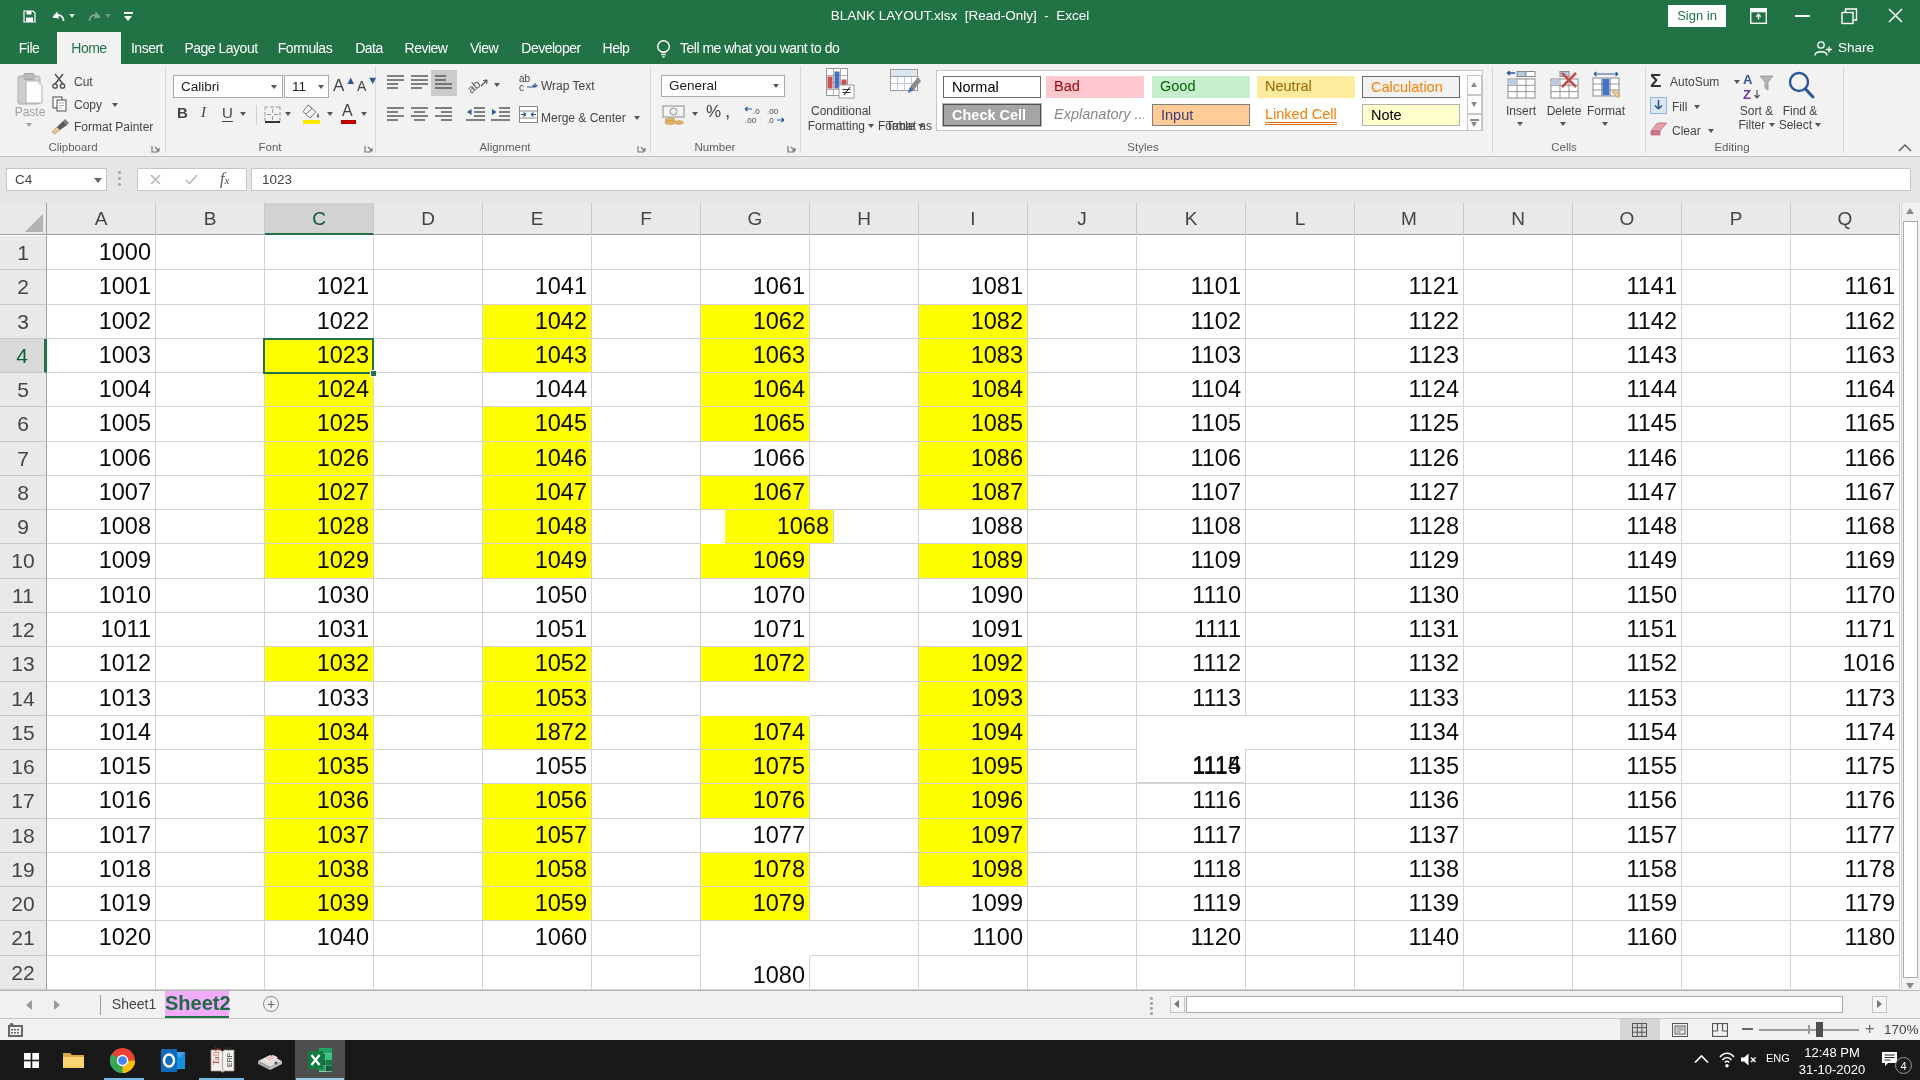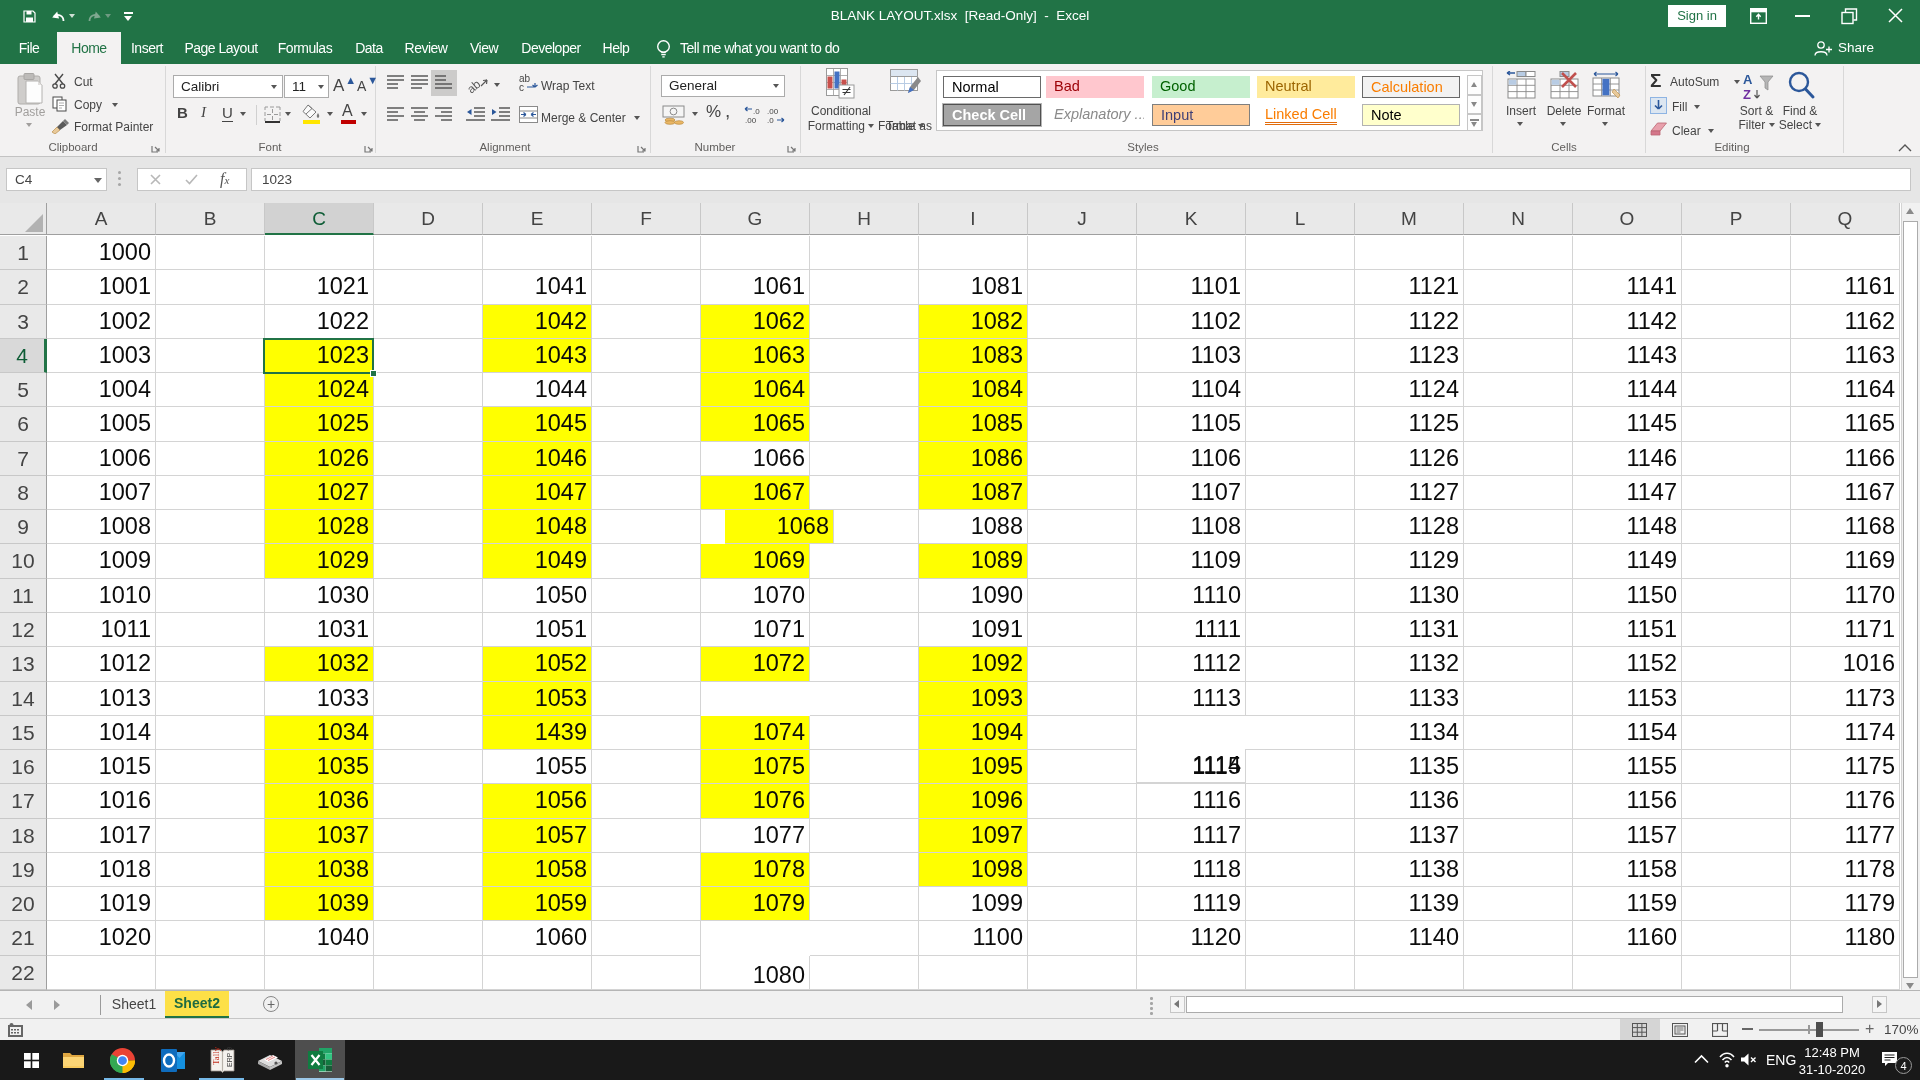--- a/index.html
+++ b/index.html
@@ -635,21 +635,21 @@
 <div class="ab cell" style="left:1246px;top:479px;width:109px;height:34px;line-height:32px;"></div>
 <div class="ab cell" style="left:1355px;top:479px;width:109px;height:34px;line-height:32px;">1133</div>
 <div class="ab cell" style="left:1464px;top:479px;width:109px;height:34px;line-height:32px;"></div>
 <div class="ab cell" style="left:1573px;top:479px;width:109px;height:34px;line-height:32px;">1153</div>
 <div class="ab cell" style="left:1682px;top:479px;width:109px;height:34px;line-height:32px;"></div>
 <div class="ab cell" style="left:1791px;top:479px;width:109px;height:34px;line-height:32px;">1173</div>
 <div class="ab cell" style="left:47px;top:513px;width:109px;height:34px;line-height:32px;">1014</div>
 <div class="ab cell" style="left:156px;top:513px;width:109px;height:34px;line-height:32px;"></div>
 <div class="ab cell yel" style="left:265px;top:513px;width:109px;height:34px;line-height:32px;">1034</div>
 <div class="ab cell" style="left:374px;top:513px;width:109px;height:34px;line-height:32px;"></div>
-<div class="ab cell yel" style="left:483px;top:513px;width:109px;height:34px;line-height:32px;">1439</div>
+<div class="ab cell yel" style="left:483px;top:513px;width:109px;height:34px;line-height:32px;">1872</div>
 <div class="ab cell" style="left:592px;top:513px;width:109px;height:34px;line-height:32px;"></div>
 <div class="ab cell yel" style="left:701px;top:513px;width:109px;height:34px;line-height:32px;">1074</div>
 <div class="ab cell" style="left:810px;top:513px;width:109px;height:34px;line-height:32px;"></div>
 <div class="ab cell yel" style="left:919px;top:513px;width:109px;height:34px;line-height:32px;">1094</div>
 <div class="ab cell" style="left:1028px;top:513px;width:109px;height:34px;line-height:32px;"></div>
 <div class="ab cell" style="left:1137px;top:513px;width:109px;height:34px;line-height:32px;margin-top:33px;">1114</div>
 <div class="ab cell" style="left:1246px;top:513px;width:109px;height:34px;line-height:32px;"></div>
 <div class="ab cell" style="left:1355px;top:513px;width:109px;height:34px;line-height:32px;">1134</div>
 <div class="ab cell" style="left:1464px;top:513px;width:109px;height:34px;line-height:32px;"></div>
 <div class="ab cell" style="left:1573px;top:513px;width:109px;height:34px;line-height:32px;">1154</div>
@@ -780,21 +780,21 @@
 <div class="ab" style="left:1902px;top:0;width:17px;height:17px;background:#f1f1f1;"></div>
 <div class="ab tri" style="left:1906px;top:5px;border-left:4.5px solid transparent;border-right:4.5px solid transparent;border-bottom:6px solid #8a8a8a;"></div>
 <div class="ab" style="left:1903px;top:18px;width:15px;height:757px;background:#fff;border:1px solid #ababab;"></div>
 <div class="ab tri" style="left:1906px;top:780px;border-left:4.5px solid transparent;border-right:4.5px solid transparent;border-top:6px solid #8a8a8a;"></div>
 </div>
 <div id="sheetbar" class="ab">
 <div class="ab tri" style="left:26px;top:9px;border-top:5px solid transparent;border-bottom:5px solid transparent;border-right:6px solid #9a9a9a;"></div>
 <div class="ab tri" style="left:54px;top:9px;border-top:5px solid transparent;border-bottom:5px solid transparent;border-left:6px solid #9a9a9a;"></div>
 <div class="ab" style="left:100px;top:4px;width:1px;height:20px;background:#9a9a9a;"></div>
 <div class="ab" style="left:104px;top:0;width:60px;height:27px;color:#444;font-size:14px;text-align:center;line-height:26px;">Sheet1</div>
-<div class="ab" style="left:165px;top:0;width:64px;height:27px;background:#fde047;border-bottom:2px solid #217346;color:#1e6b41;font-size:14px;font-weight:bold;text-align:center;line-height:25px;">Sheet2</div>
+<div class="ab" style="left:165px;top:0;width:64px;height:27px;background:#f0abfc;border-bottom:2px solid #217346;color:#1e6b41;font-size:20px;font-weight:bold;text-align:center;line-height:25px;">Sheet2</div>
 <div class="ab" style="left:263px;top:5px;width:16px;height:16px;border:1px solid #888;border-radius:50%;color:#666;font-size:14px;line-height:14px;text-align:center;">+</div>
 <div class="ab" style="left:1150px;top:6px;width:2.5px;height:2.5px;background:#a6a6a6;border-radius:50%;box-shadow:0 5px 0 #a6a6a6,0 10px 0 #a6a6a6,0 15px 0 #a6a6a6;"></div>
 <div class="ab" style="left:1170px;top:5px;width:15px;height:17px;background:#f5f5f5;border:1px solid #c6c6c6;"></div>
 <div class="ab tri" style="left:1174px;top:9px;border-top:4px solid transparent;border-bottom:4px solid transparent;border-right:5px solid #777;"></div>
 <div class="ab" style="left:1186px;top:5px;width:657px;height:17px;background:#fff;border:1px solid #ababab;"></div>
 <div class="ab" style="left:1872px;top:5px;width:15px;height:17px;background:#f5f5f5;border:1px solid #c6c6c6;"></div>
 <div class="ab tri" style="left:1877px;top:9px;border-top:4px solid transparent;border-bottom:4px solid transparent;border-left:5px solid #777;"></div>
 </div>
 <div id="status" class="ab">
 <svg class="ab" style="left:8px;top:4px" width="17" height="14" viewBox="0 0 17 14">
@@ -896,21 +896,21 @@
 <svg class="ab" style="left:1718px;top:11px" width="18" height="17" viewBox="0 0 18 17">
 <path d="M2 6 C6 1,12 1,16 6" fill="none" stroke="#fff" stroke-width="1.5"></path>
 <path d="M4.5 9 C7.5 5.5,10.5 5.5,13.5 9" fill="none" stroke="#fff" stroke-width="1.5"></path>
 <path d="M6.8 11.5 C8.3 9.9,9.7 9.9,11.2 11.5" fill="none" stroke="#fff" stroke-width="1.5"></path>
 <circle cx="9" cy="14.8" r="1.7" fill="#fff"></circle>
 </svg>
 <svg class="ab" style="left:1740px;top:12px" width="18" height="15" viewBox="0 0 18 15">
 <path d="M1 5.5 h3.2 L8.5 1.5 V13.5 L4.2 9.5 H1 z" fill="#fff"></path>
 <path d="M11 5.5 L15.5 10 M15.5 5.5 L11 10" stroke="#fff" stroke-width="1.4"></path>
 </svg>
-<div class="ab" style="left:1766px;top:12px;color:#fff;font-size:14px;">ENG</div>
+<div class="ab" style="left:1766px;top:12px;color:#fff;font-size:11px;">ENG</div>
 <div class="ab" style="left:1797px;top:5px;width:70px;color:#fff;font-size:13px;text-align:center;">12:48 PM</div>
 <div class="ab" style="left:1789px;top:22px;width:86px;color:#fff;font-size:13px;text-align:center;">31-10-2020</div>
 <svg class="ab" style="left:1881px;top:11px" width="17" height="16" viewBox="0 0 17 16">
 <path d="M1 1 h15 v11 h-9 l-3 3 v-3 h-3 z" fill="#fff"></path>
 <path d="M3.5 4 h10 M3.5 6.5 h10 M3.5 9 h6" stroke="#1c1c1c" stroke-width="1.1"></path>
 </svg>
 <div class="ab" style="left:1895px;top:17px;width:17px;height:17px;border-radius:50%;background:#1c1c1c;border:1.5px solid #9a9a9a;color:#fff;font-size:11px;text-align:center;line-height:16px;">4</div>
 
 </div>
 </body></html>

